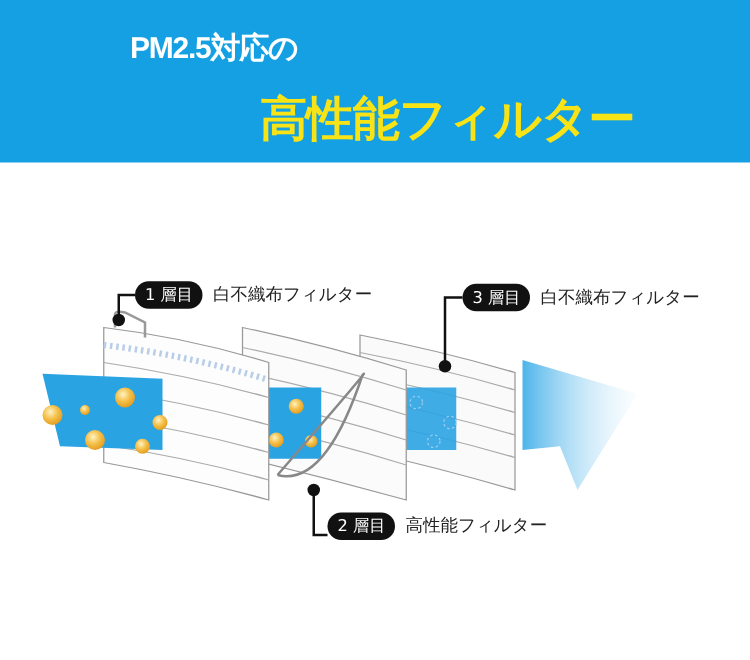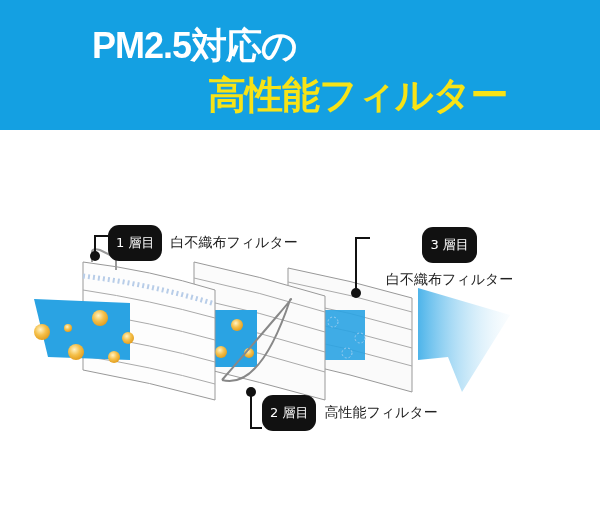--- a/index.html
+++ b/index.html
@@ -1,22 +1,22 @@
 <!DOCTYPE html>
 <html><head>
 <meta charset="utf-8">
 <style>
   html,body{margin:0;padding:0;background:#fff;}
   body{width:600px;height:528px;position:relative;overflow:hidden;font-family:"DejaVu Sans",sans-serif;}
   .banner{position:absolute;left:0;top:0;width:600px;height:130px;background:#14a0e2;}
-  .title1{position:absolute;left:92px;top:22px;font-size:36px;font-weight:bold;color:#fff;letter-spacing:-1px;white-space:nowrap;font-family:"Liberation Sans","DejaVu Sans",sans-serif;}
+  .title1{position:absolute;left:104px;top:22px;font-size:24px;font-weight:bold;color:#fff;letter-spacing:-1px;white-space:nowrap;font-family:"Liberation Sans","DejaVu Sans",sans-serif;}
   .title2{position:absolute;left:208px;top:70px;font-size:38px;font-weight:bold;color:#f7e316;letter-spacing:-1px;white-space:nowrap;font-family:"DejaVu Sans",sans-serif;}
   svg.art{position:absolute;left:0;top:130px;}
   .label{position:absolute;display:flex;align-items:center;gap:8px;white-space:nowrap;}
-  .pill{background:#111;color:#fff;border-radius:11px;height:36px;padding:0 8px;display:flex;align-items:center;font-size:13px;}
+  .pill{background:#111;color:#fff;border-radius:11px;height:22px;padding:0 8px;display:flex;align-items:center;font-size:13px;}
   .desc{font-size:14px;color:#222;text-align:right;}
 </style>
 </head>
 <body>
 
 <div class="banner">
   <div class="title1">PM2.5対応の</div>
   <div class="title2">高性能フィルター</div>
 </div>
 
@@ -86,20 +86,20 @@
   </g>
   <circle cx="95" cy="256" r="5" fill="#111"></circle>
   <circle cx="356" cy="293" r="5" fill="#111"></circle>
   <circle cx="251" cy="392" r="5" fill="#111"></circle>
 </svg>
 
 <div class="label" style="left:108px;top:225px;">
   <span class="pill">1 層目</span>
   <span class="desc">白不織布フィルター</span>
 </div>
-<div class="label" style="left:386px;top:227px;flex-direction:column;">
+<div class="label" style="left:370px;top:227px;">
   <span class="pill">3 層目</span>
   <span class="desc">白不織布フィルター</span>
 </div>
-<div class="label" style="left:262px;top:395px;">
+<div class="label" style="left:262px;top:410px;">
   <span class="pill">2 層目</span>
   <span class="desc">高性能フィルター</span>
 </div>
 
 </body></html>

